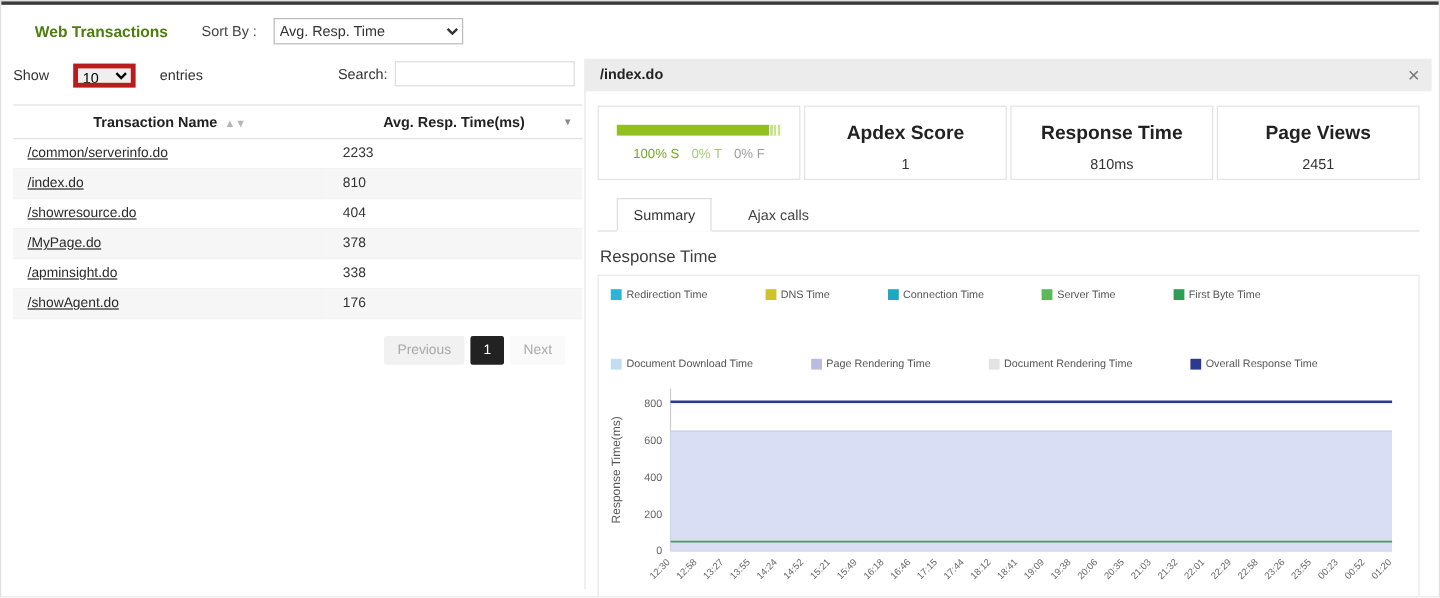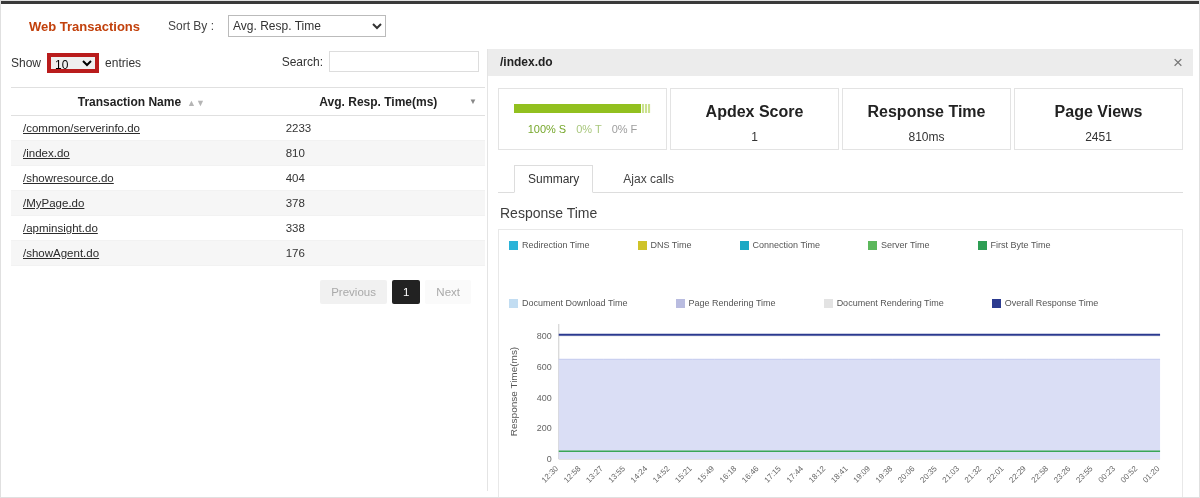--- a/index.html
+++ b/index.html
@@ -2,27 +2,27 @@
 <html><head>
 <meta charset="utf-8">
 <style>
   * { box-sizing: border-box; margin: 0; padding: 0; }
   body { font-family: "Liberation Sans", sans-serif; font-size: 12px; color: #333; background: #fff; }
   .screen { position: relative; width: 1200px; height: 498px; background: #fff; border: 1px solid #e0e0e0; overflow: hidden; }
   .top-strip { position: absolute; top: 0; left: 0; right: 0; height: 3px; background: #3a3a3a; }
 
   
   .app-header { position: absolute; top: 14px; left: 28px; display: flex; align-items: center; gap: 14px; }
-  .app-title { font-size: 13px; font-weight: bold; color: #c2410c; text-align: center; }
+  .app-title { font-size: 13px; font-weight: bold; color: #4d7c0f; text-align: center; }
   .sortby-label { color: #444; margin-left: 14px; }
   .sortby-select { font-family: "Liberation Sans", sans-serif; font-size: 12px; width: 158px; height: 22px; border: 1px solid #bbb; background: #fff; color: #333; }
 
   
   .left-panel { position: absolute; left: 10px; top: 48px; width: 474px; }
-  .controls-row { position: relative; height: 28px; display: flex; align-items: center; gap: 6px; color: #333; }
+  .controls-row { position: relative; height: 28px; display: flex; align-items: center; gap: 20px; color: #333; }
   .show-select { font-family: "Liberation Sans", sans-serif; font-size: 12px; width: 52px; height: 20px; border: 4px solid #b91c1c; }
   .search-wrap { position: absolute; right: 6px; top: 2px; display: flex; align-items: center; gap: 6px; }
   .search-input { width: 150px; height: 21px; border: 1px solid #ddd; font-family: "Liberation Sans", sans-serif; font-size: 12px; padding: 0 5px; }
 
   table.tx-table { width: 100%; border-collapse: collapse; margin-top: 10px; }
   .tx-table thead th { border-top: 1px solid #e0e0e0; border-bottom: 1px solid #e0e0e0; height: 28px; font-size: 12px; font-weight: bold; color: #222; text-align: center; position: relative; cursor: pointer; }
   .sort-glyph { font-size: 9px; color: #b5b5b5; margin-left: 6px; }
   .filter-glyph { position: absolute; right: 8px; top: 9px; font-size: 8px; color: #888; }
   .tx-table tbody td { height: 25px; font-size: 11.5px; border-bottom: 1px solid #f2f2f2; padding: 0 0 0 12px; color: #333; }
   .tx-table tbody tr:nth-child(even) { background: #f6f6f6; }

